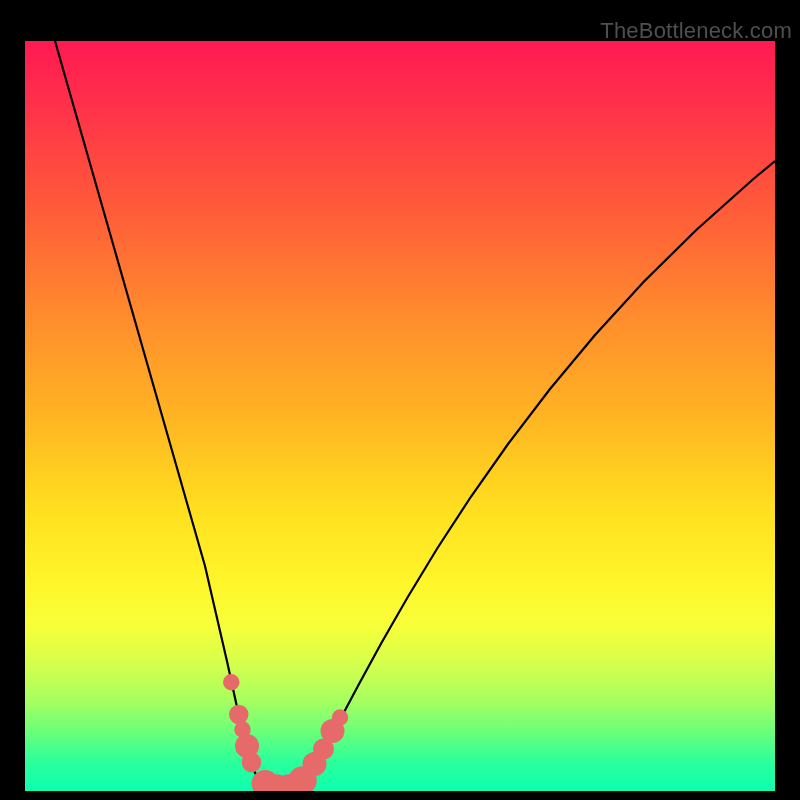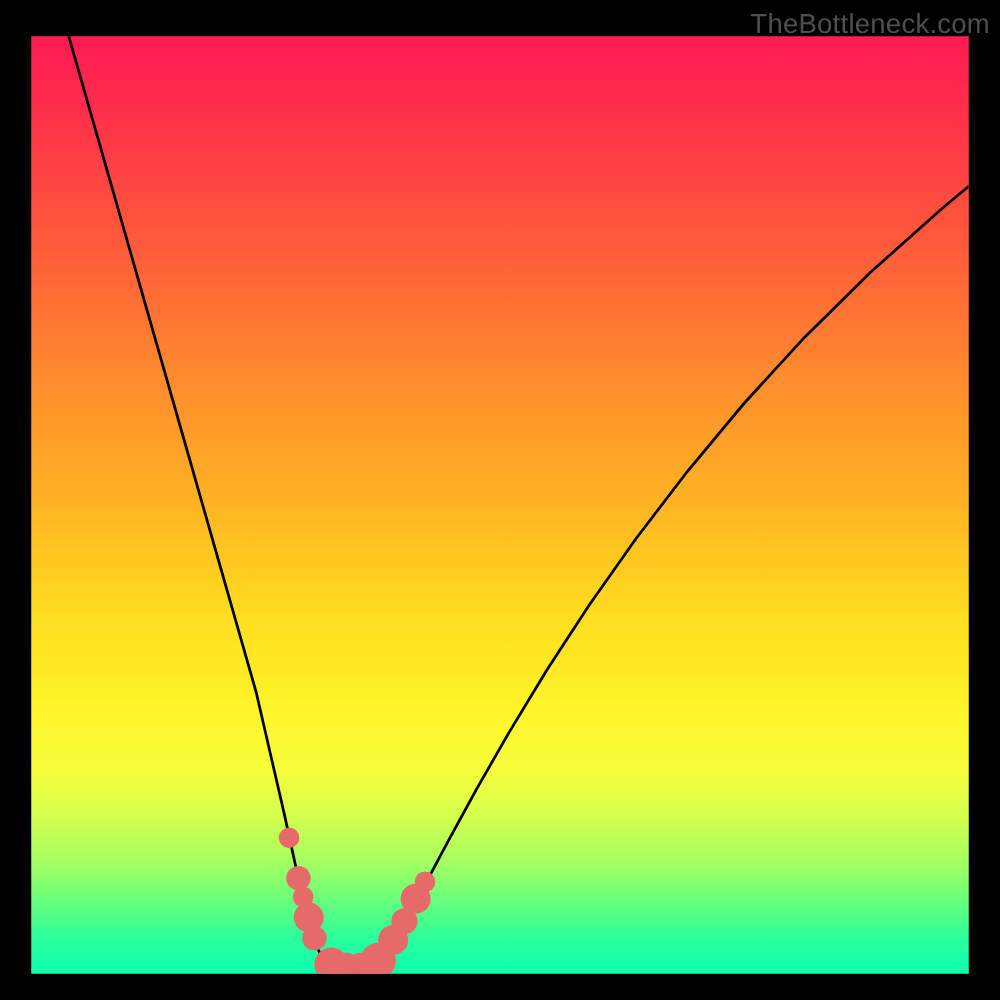--- a/index.html
+++ b/index.html
@@ -7,21 +7,21 @@
     padding: 0;
     width: 800px;
     height: 800px;
     overflow: hidden;
     background: #000;
     font-family: Arial, Helvetica, sans-serif;
   }
   .frame {
     position: absolute;
     left: 0;
-    top: 4px;
+    top: 16px;
     width: 800px;
     height: 709px;
     background: #000;
   }
   .plot {
     position: absolute;
     left: 25px;
     top: 25px;
     width: 750px;
     height: 750px;

